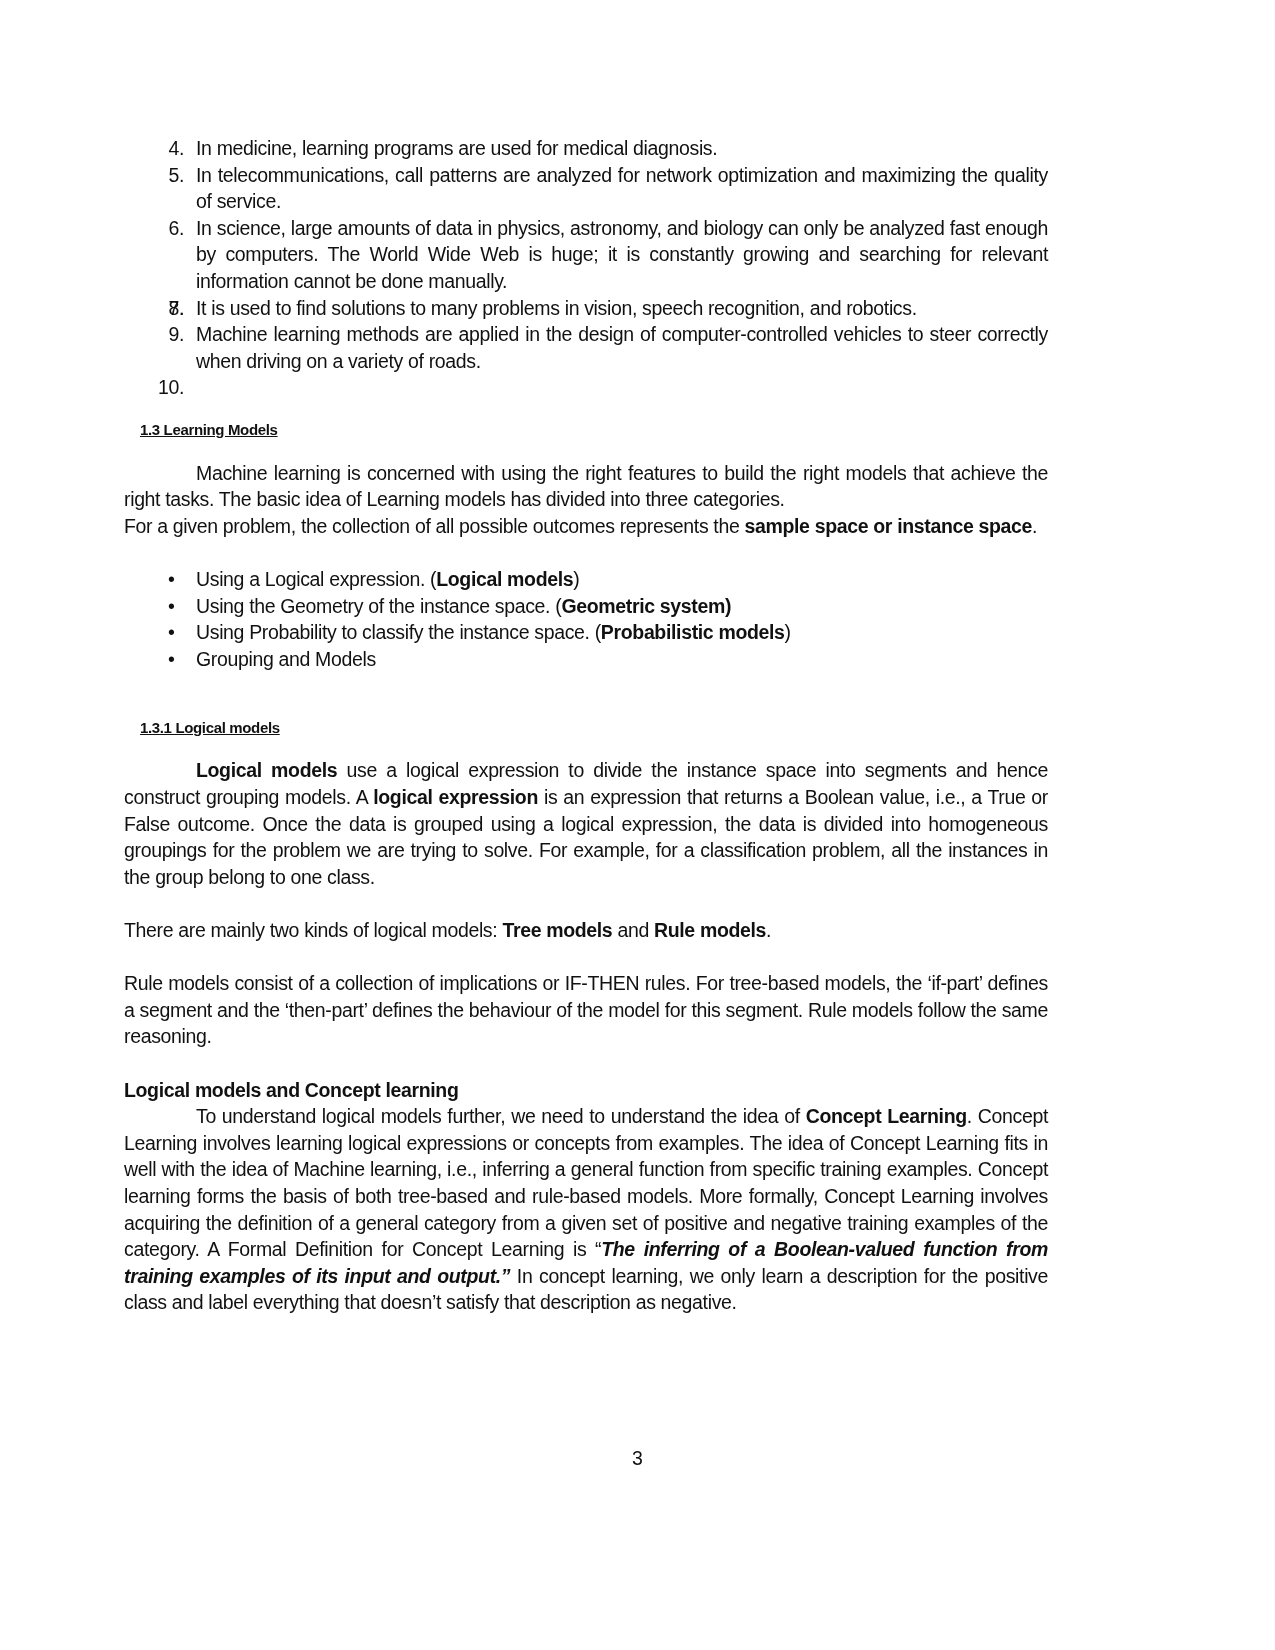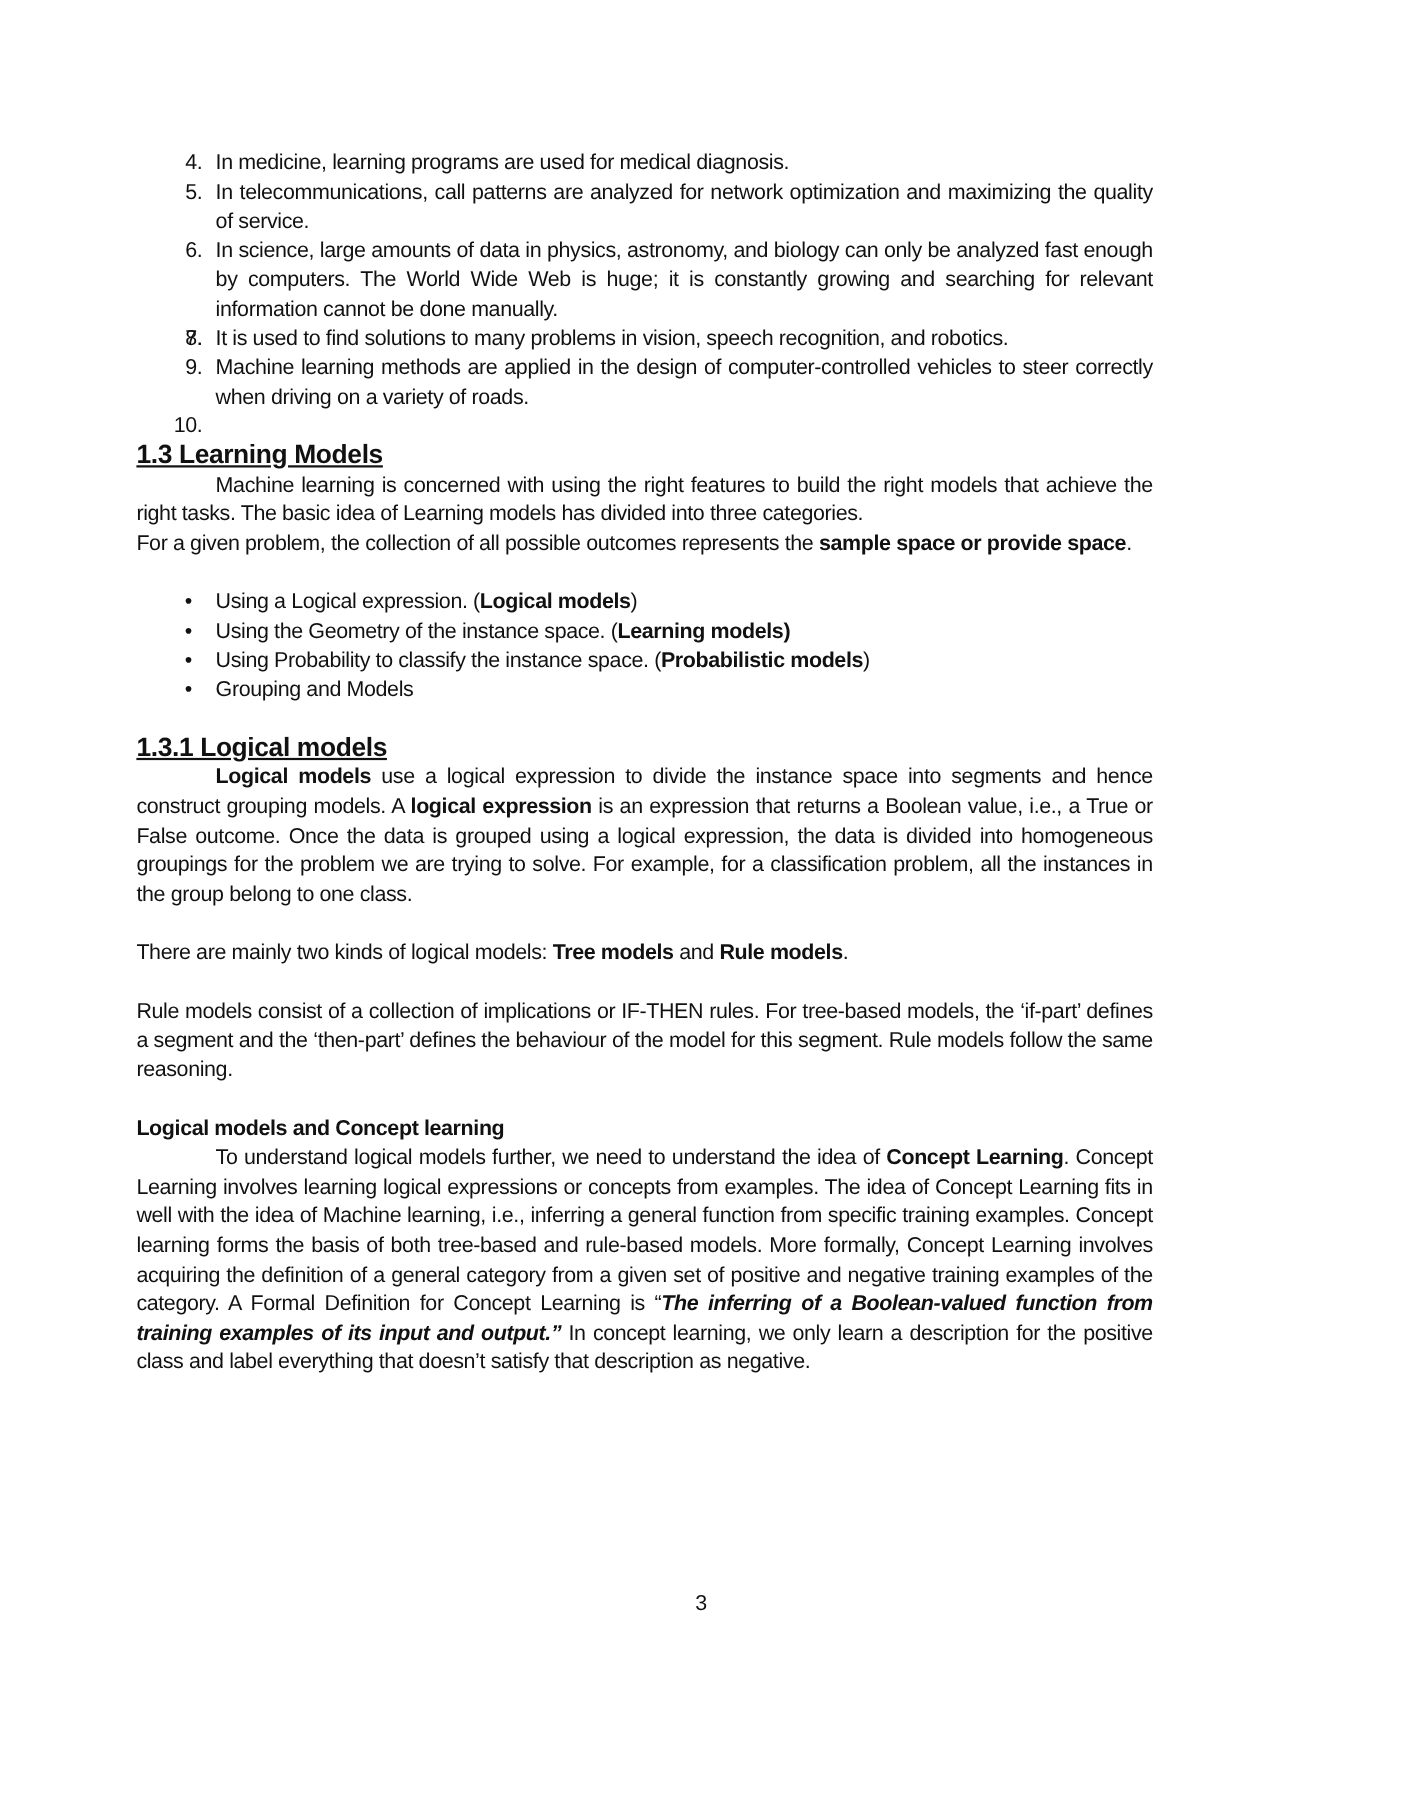--- a/index.html
+++ b/index.html
@@ -5,21 +5,21 @@
   html, body { margin: 0; padding: 0; background: #ffffff; }
   body {
     width: 1275px; height: 1650px; position: relative; overflow: hidden;
     font-family: "Liberation Sans", sans-serif; color: #111;
   }
   .page { position: absolute; left: 124px; top: 135px; width: 924px; font-size: 19.5px; line-height: 26.6px; letter-spacing: -0.35px; }
   .just { text-align: justify; }
   ol.apps { list-style: none; margin: 0; padding: 0; }
   ol.apps li { position: relative; padding-left: 72px; text-align: justify; }
   ol.apps li .num { position: absolute; left: 30px; width: 30px; text-align: right; }
-  h3 { font-size: 24px; font-weight: bold; text-decoration: underline; margin: 0; line-height: 26.6px; }
+  h3 { font-size: 15px; font-weight: bold; text-decoration: underline; margin: 16px; line-height: 26.6px; }
   .indent { text-indent: 72px; }
   ul.bullets { list-style: none; margin: 0; padding: 0; }
   ul.bullets li { position: relative; padding-left: 72px; }
   ul.bullets li .dot { position: absolute; left: 44px; top: 0; }
   .gap { height: 26.6px; }
   .ital-head { font-weight: bold; }
   .pagenum { position: absolute; top: 1447px; left: 0; width: 1275px; text-align: center; font-size: 19.5px; }
 </style>
 </head>
 <body>
@@ -33,27 +33,27 @@
     <li><span class="num">7.</span></li>
     <li><span class="num">8.</span><span>It is used to find solutions to many problems in vision, speech recognition, and robotics.</span></li>
     <li><span class="num">9.</span><span>Machine learning methods are applied in the design of computer-controlled vehicles to steer correctly when driving on a variety of roads.</span></li>
     <li><span class="num">10.</span></li>
   </ol>
 
   <div class="gap"></div>
 
   <h3>1.3 Learning Models</h3>
   <div class="just indent">Machine learning is concerned with using the right features to build the right models that achieve the right tasks.  The basic idea of Learning models has divided into three categories.</div>
-  <div class="just"><span>For a given problem, the collection of all possible outcomes represents the </span><b>sample space or provide space</b><span>.</span></div>
+  <div class="just"><span>For a given problem, the collection of all possible outcomes represents the </span><b>sample space or instance space</b><span>.</span></div>
 
   <div class="gap"></div>
 
   <ul class="bullets">
     <li><span class="dot">•</span><span>Using a Logical expression. (</span><b>Logical models</b><span>)</span></li>
-    <li><span class="dot">•</span><span>Using the Geometry of the instance space. (</span><b>Learning models)</b><span></span></li>
+    <li><span class="dot">•</span><span>Using the Geometry of the instance space. (</span><b>Geometric system)</b><span></span></li>
     <li><span class="dot">•</span><span>Using Probability to classify the instance space. (</span><b>Probabilistic models</b><span>)</span></li>
     <li><span class="dot">•</span><span>Grouping and Models</span></li>
   </ul>
 
   <div class="gap"></div>
 
   <h3>1.3.1  Logical models</h3>
   <div class="just indent"><b>Logical models</b><span> use a logical expression to divide the instance space into segments and hence construct grouping models. A </span><b>logical expression</b><span> is an expression that returns a Boolean value, i.e., a True or False outcome. Once the data is grouped using a logical expression, the data is divided into homogeneous groupings for the problem we are trying to solve.  For example, for a classification problem, all the instances in the group belong to one class.</span></div>
 
   <div class="gap"></div>

